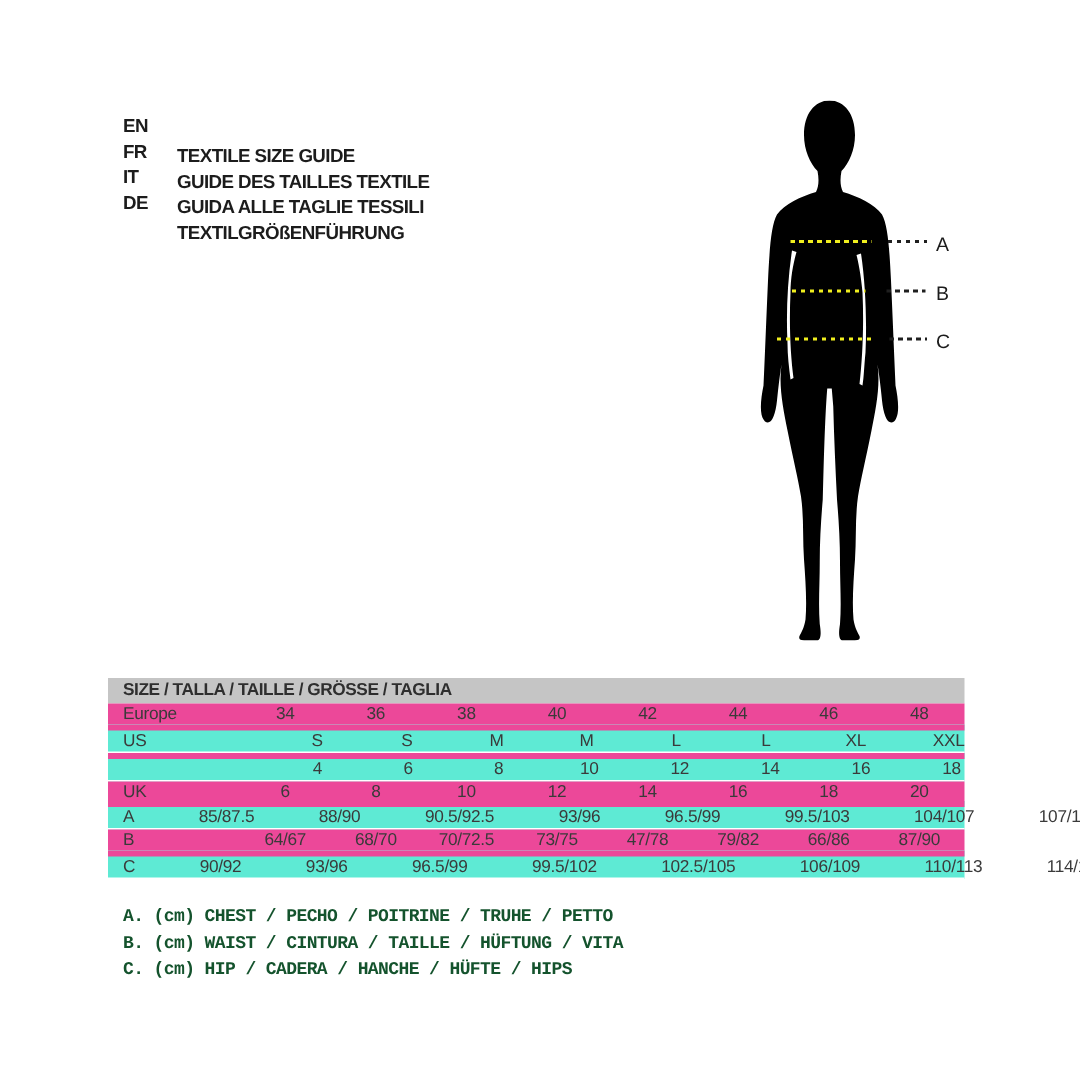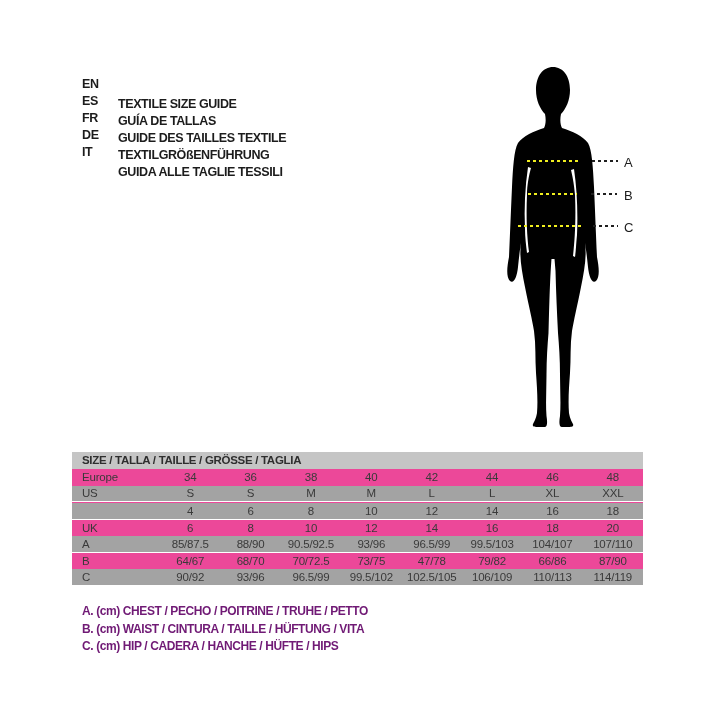--- a/index.html
+++ b/index.html
@@ -46,62 +46,58 @@
   .size-table {
     position:absolute; left:72px; top:452px; width:571px; height:134px;
     display:flex; flex-direction:column;justify-content:center;
   }
   .t-header {
     height:17px; line-height:17px; background:#c5c5c5; color:#2e2e2e;
     font-size:11.5px; font-weight:700; letter-spacing:-0.3px;
     padding-left:10px; white-space:nowrap;
   }
   .t-row { flex:1; display:flex; align-items:center; background:#ec4899; }
-  .t-row.shaded { background:#a3a3a3; border-bottom:1px solid #ffffff; border-top:1px solid #ec4899; }
+  .t-row.shaded { background:#5eead4; border-bottom:1px solid #ffffff; border-top:4px solid #ec4899;gap:43px; }
   .t-label {
     width:88px; padding-left:10px; font-size:11.5px; color:#3a3a3a;
     letter-spacing:-0.2px;
   }
   .t-cell {
     flex:1; text-align:center; font-size:11.5px; color:#3a3a3a;
     letter-spacing:-0.2px; white-space:nowrap;
   }
 
   
   .legend-block { position:absolute; left:82px; top:603px; }
   .legend-line {
     height:17.5px; line-height:17.5px; font-size:12px; font-weight:700;
-    color:#701a75; letter-spacing:-0.4px; white-space:nowrap;
+    color:#14532d; letter-spacing:-0.4px; white-space:nowrap;font-family:Liberation Mono, monospace;
   }
 </style>
 </head>
 <body>
 
 <div id="canvas">
 
   <div class="lang-block">
     <div class="lang-row">
       <span class="lang-code">EN</span>
       <span class="lang-label">TEXTILE SIZE GUIDE</span>
     </div>
     <div class="lang-row">
-      <span class="lang-code">ES</span>
-      <span class="lang-label">GUÍA DE TALLAS</span>
-    </div>
-    <div class="lang-row">
       <span class="lang-code">FR</span>
       <span class="lang-label">GUIDE DES TAILLES TEXTILE</span>
     </div>
     <div class="lang-row">
+      <span class="lang-code">IT</span>
+      <span class="lang-label">GUIDA ALLE TAGLIE TESSILI</span>
+    </div>
+    <div class="lang-row">
       <span class="lang-code">DE</span>
       <span class="lang-label">TEXTILGRÖßENFÜHRUNG</span>
-    </div>
-    <div class="lang-row">
-      <span class="lang-code">IT</span>
-      <span class="lang-label">GUIDA ALLE TAGLIE TESSILI</span>
     </div>
   </div>
 
   <div class="figure-wrap">
     <svg viewBox="0 0 100 360" preserveAspectRatio="none">
       <path fill="#000000" d="
         M50,0
         C60,0 67,9 67,23
         C67,33 63,42 58,47
         C57,52 57,57 59,61

